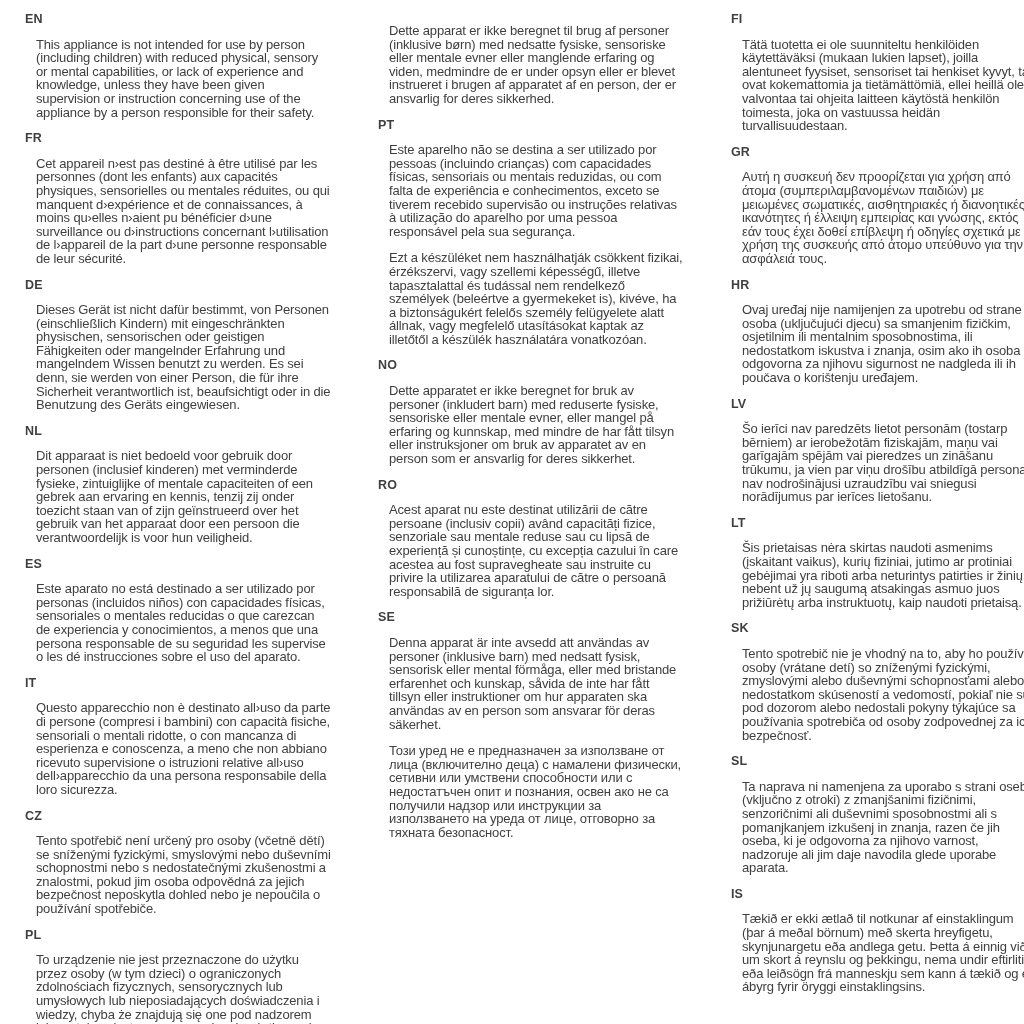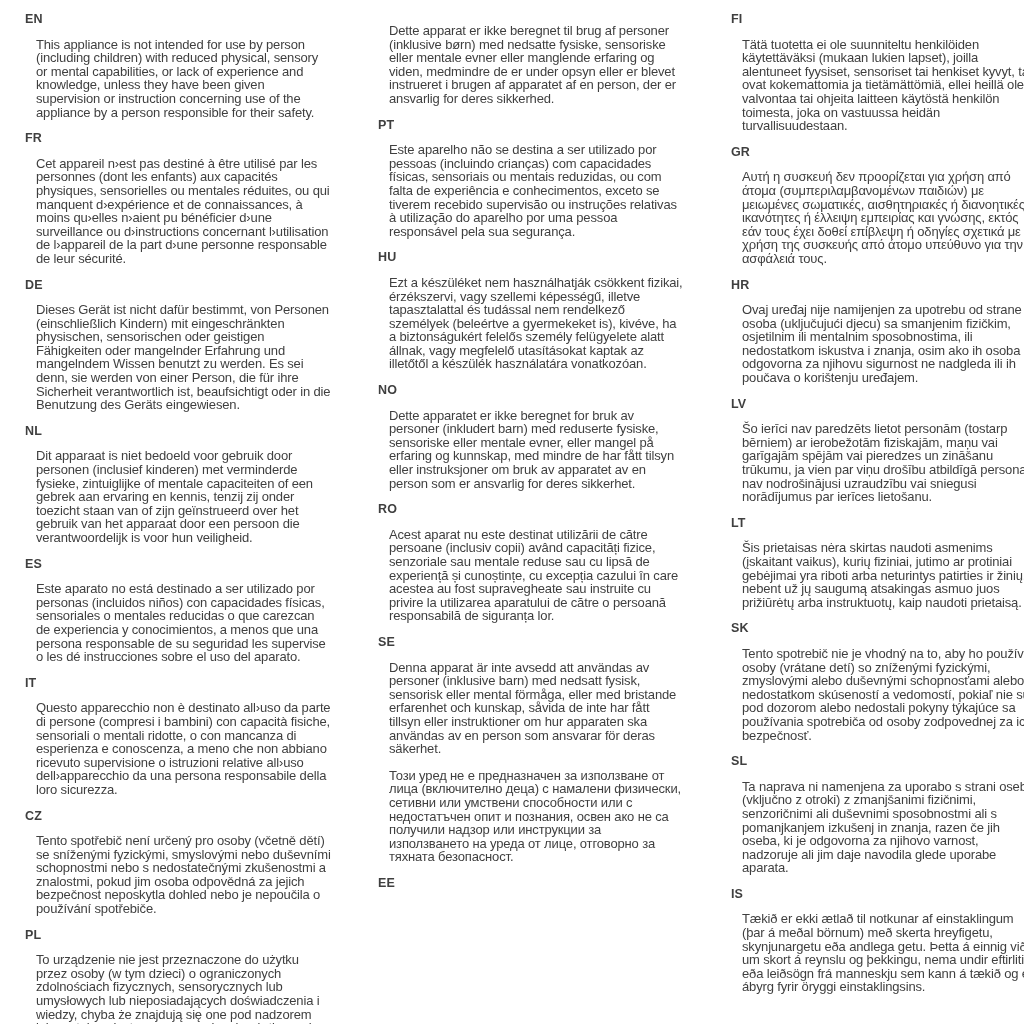--- a/index.html
+++ b/index.html
@@ -81,40 +81,38 @@
 
   <div class="col">
     <div class="section">
       <p class="lang-text">Dette apparat er ikke beregnet til brug af personer (inklusive børn) med nedsatte fysiske, sensoriske eller mentale evner eller manglende erfaring og viden, medmindre de er under opsyn eller er blevet instrueret i brugen af apparatet af en person, der er ansvarlig for deres sikkerhed.</p>
     </div>
     <div class="section">
       <div class="lang-code">PT</div>
       <p class="lang-text">Este aparelho não se destina a ser utilizado por pessoas (incluindo crianças) com capacidades físicas, sensoriais ou mentais reduzidas, ou com falta de experiência e conhecimentos, exceto se tiverem recebido supervisão ou instruções relativas à utilização do aparelho por uma pessoa responsável pela sua segurança.</p>
     </div>
     <div class="section">
-      <div class="lang-code">HU</div>
       <p class="lang-text">Ezt a készüléket nem használhatják csökkent fizikai, érzékszervi, vagy szellemi képességű, illetve tapasztalattal és tudással nem rendelkező személyek (beleértve a gyermekeket is), kivéve, ha a biztonságukért felelős személy felügyelete alatt állnak, vagy megfelelő utasításokat kaptak az illetőtől a készülék használatára vonatkozóan.</p>
     </div>
     <div class="section">
       <div class="lang-code">NO</div>
       <p class="lang-text">Dette apparatet er ikke beregnet for bruk av personer (inkludert barn) med reduserte fysiske, sensoriske eller mentale evner, eller mangel på erfaring og kunnskap, med mindre de har fått tilsyn eller instruksjoner om bruk av apparatet av en person som er ansvarlig for deres sikkerhet.</p>
     </div>
     <div class="section">
       <div class="lang-code">RO</div>
       <p class="lang-text">Acest aparat nu este destinat utilizării de către persoane (inclusiv copii) având capacități fizice, senzoriale sau mentale reduse sau cu lipsă de experiență și cunoștințe, cu excepția cazului în care acestea au fost supravegheate sau instruite cu privire la utilizarea aparatului de către o persoană responsabilă de siguranța lor.</p>
     </div>
     <div class="section">
       <div class="lang-code">SE</div>
       <p class="lang-text">Denna apparat är inte avsedd att användas av personer (inklusive barn) med nedsatt fysisk, sensorisk eller mental förmåga, eller med bristande erfarenhet och kunskap, såvida de inte har fått tillsyn eller instruktioner om hur apparaten ska användas av en person som ansvarar för deras säkerhet.</p>
     </div>
     <div class="section">
       <p class="lang-text">Този уред не е предназначен за използване от лица (включително деца) с намалени физически, сетивни или умствени способности или с недостатъчен опит и познания, освен ако не са получили надзор или инструкции за използването на уреда от лице, отговорно за тяхната безопасност.</p>
     </div>
     <div class="section">
-      <div class="lang-code">EE</div>
     </div>
   </div>
 
   <div class="col">
     <div class="section">
       <div class="lang-code">FI</div>
       <p class="lang-text">Tätä tuotetta ei ole suunniteltu henkilöiden käytettäväksi (mukaan lukien lapset), joilla alentuneet fyysiset, sensoriset tai henkiset kyvyt, tai ovat kokemattomia ja tietämättömiä, ellei heillä ole valvontaa tai ohjeita laitteen käytöstä henkilön toimesta, joka on vastuussa heidän turvallisuudestaan.</p>
     </div>
     <div class="section">
       <div class="lang-code">GR</div>

